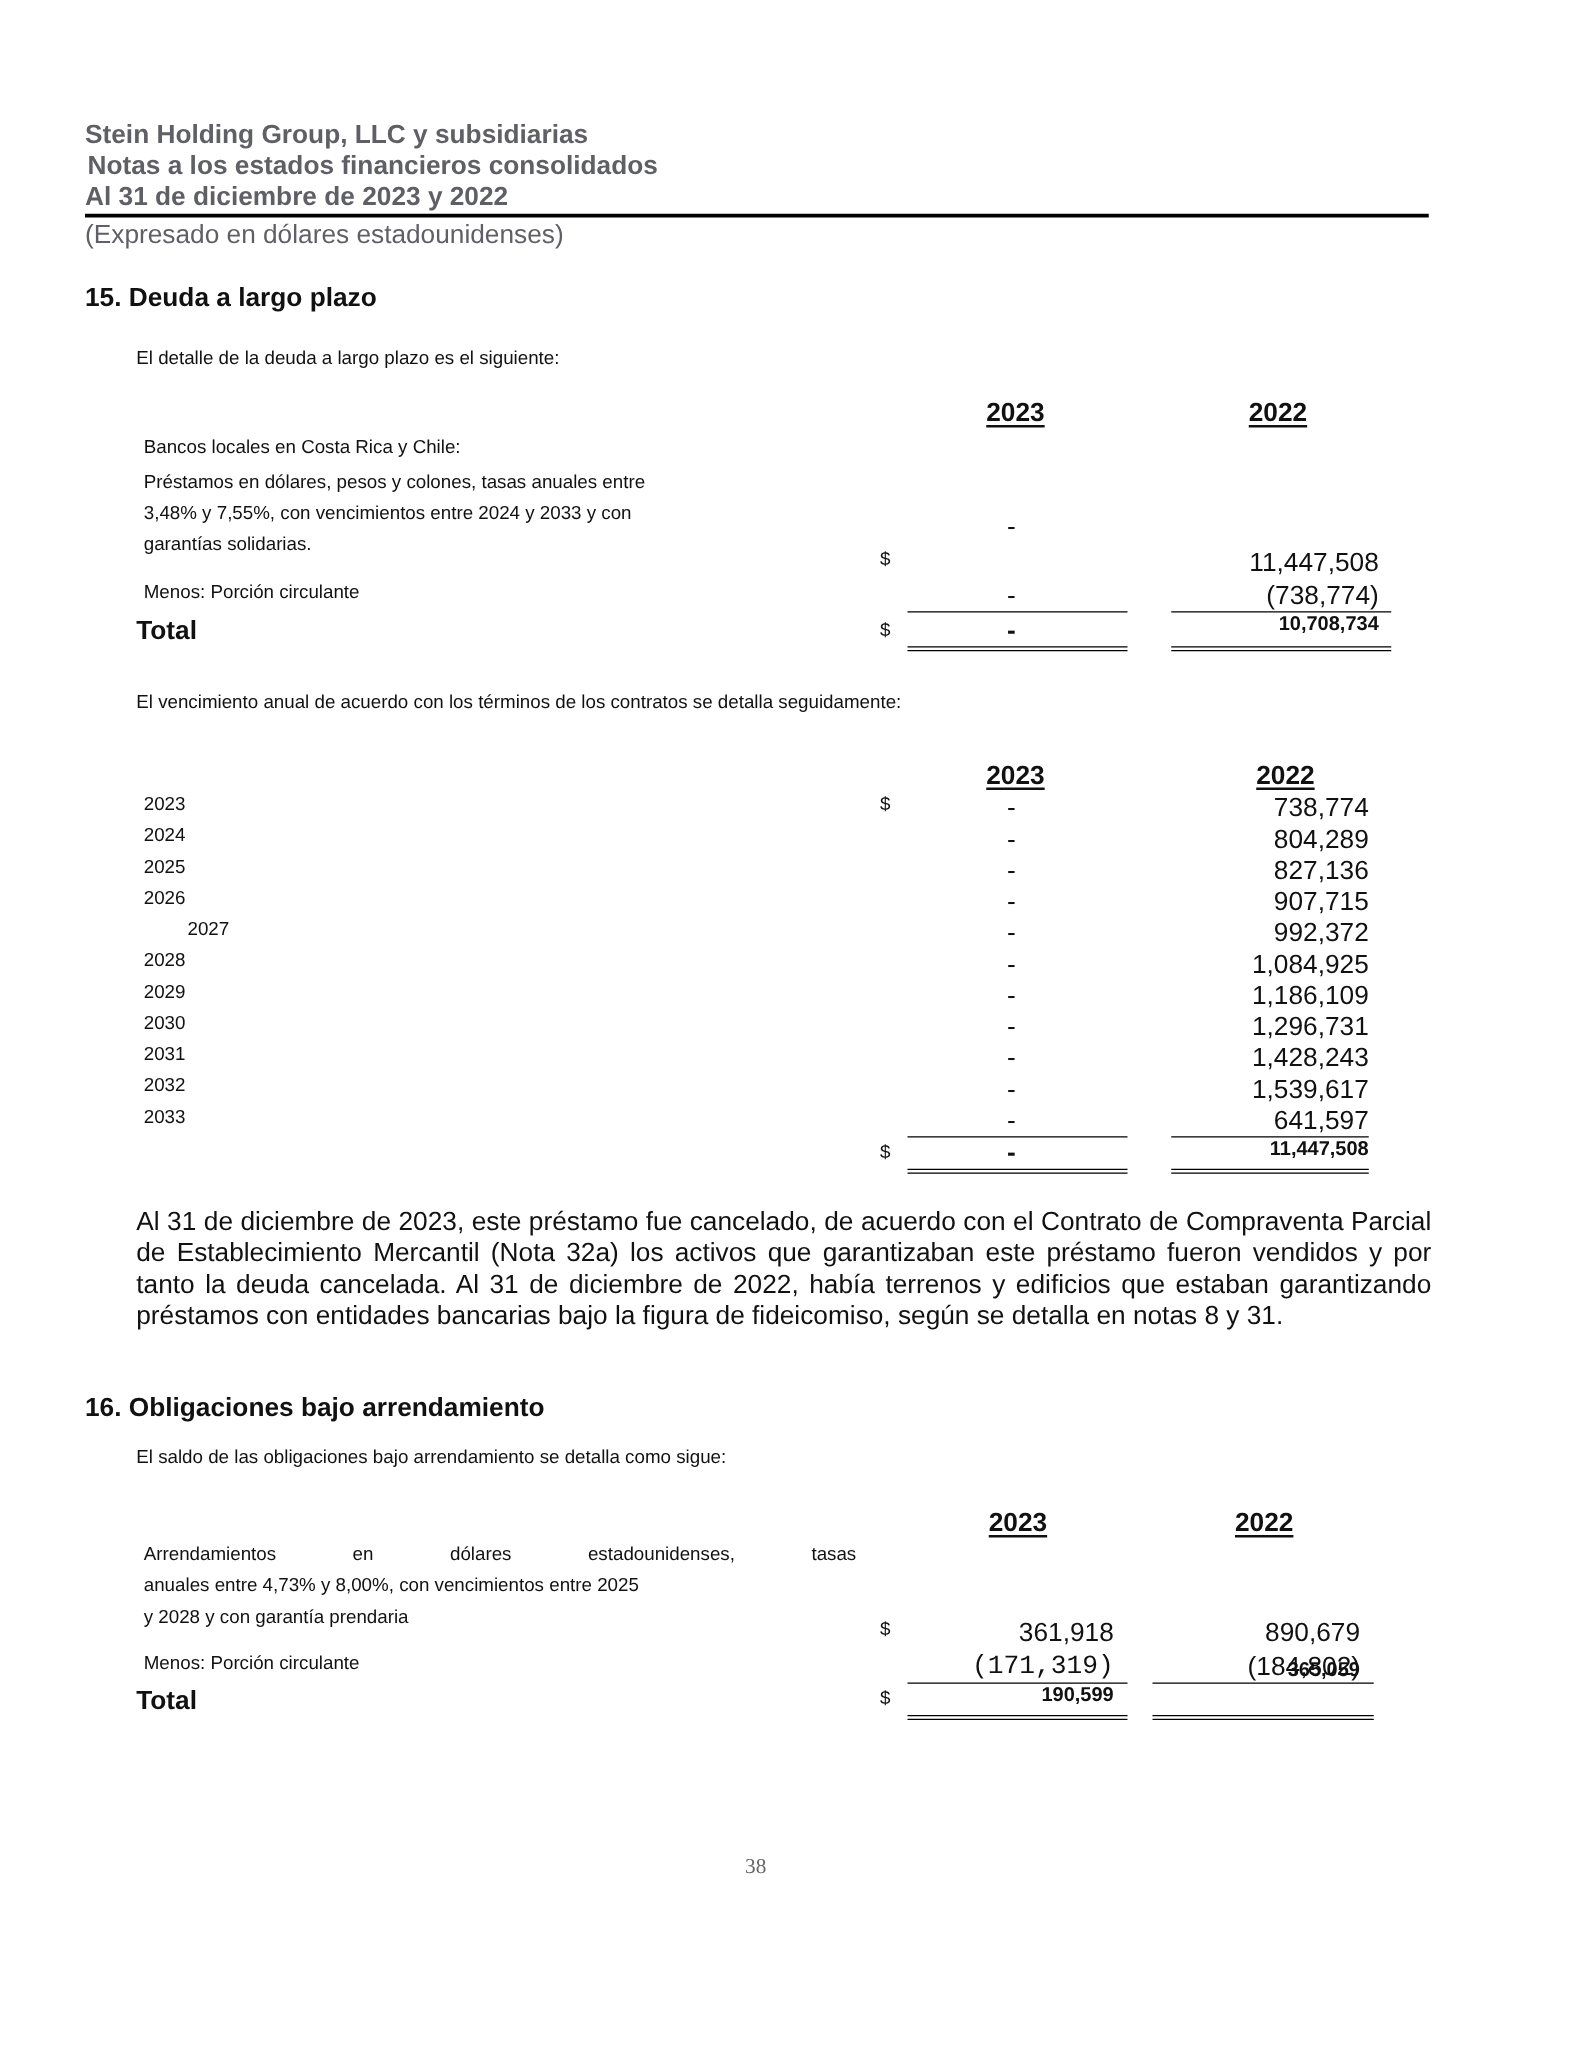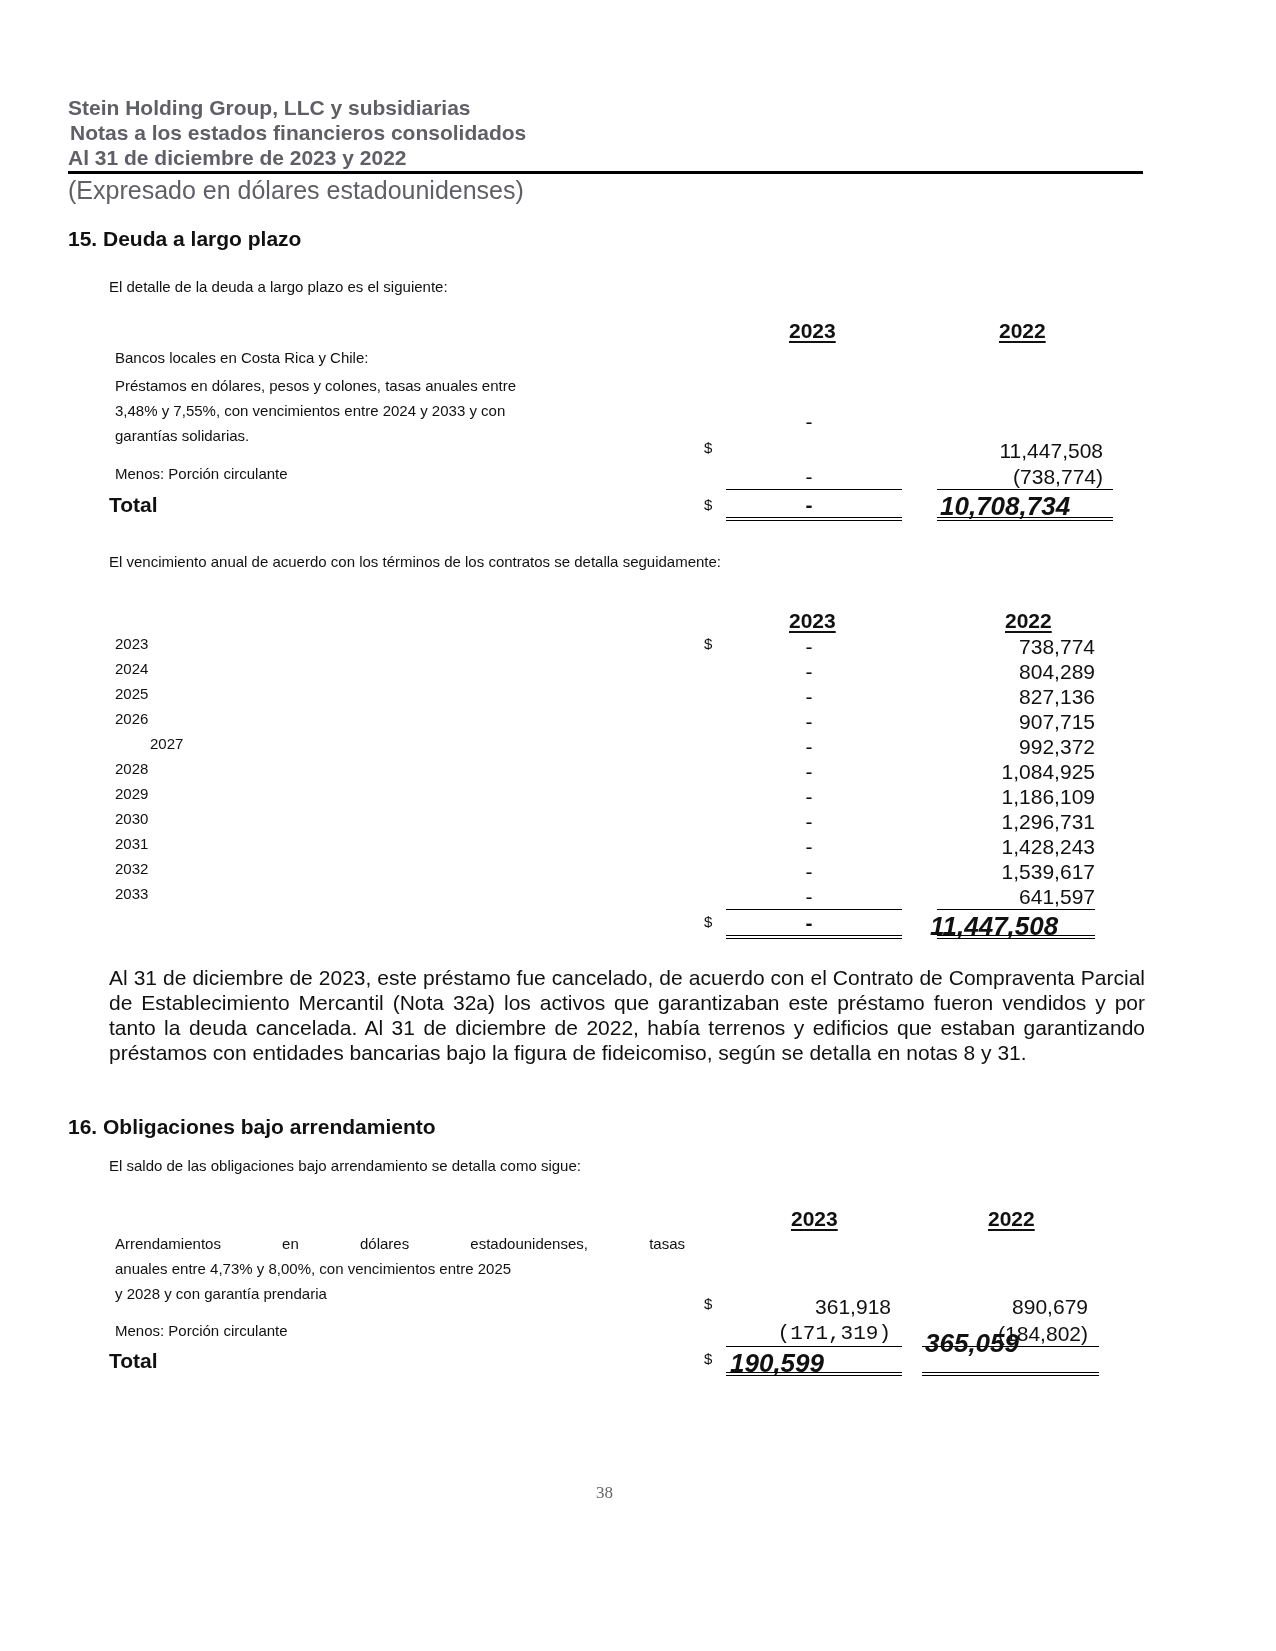--- a/index.html
+++ b/index.html
@@ -1,26 +1,26 @@
 <!DOCTYPE html>
 <html><head>
 <meta charset="utf-8">
 <style>
   html, body { margin: 0; padding: 0; background: #ffffff; }
   body { width: 1276px; height: 1651px; position: relative; overflow: hidden;
          font-family: "Liberation Sans", sans-serif; color: #111; }
   .abs { position: absolute; white-space: nowrap; }
   .hdr { color: #5f5f66; font-weight: bold; font-size: 21px; line-height: 25px; }
-  .hdr-sub { color: #5f5f66; font-size: 25px; }
+  .hdr-sub { color: #5f5f66; font-size: 21px; }
   .rule { position: absolute; left: 68px; width: 1075px; height: 3px; background: #000; top: 171px; }
   .h2 { font-weight: bold; font-size: 21px; }
   .txt { font-size: 15px; }
   .yr { font-weight: bold; font-size: 21px; text-decoration: underline; text-underline-offset: 3px; text-decoration-thickness: 2px; }
   .num { font-size: 21px; text-align: right; }
-  .numb { font-size: 26px; font-weight: bold; text-align: left; font-style: italic; }
+  .numb { font-size: 16px; font-weight: bold; text-align: right; }
   .dash { font-size: 21px; text-align: center; width: 20px; }
   .line { position: absolute; height: 1px; background: #000; }
   .dbl { position: absolute; height: 4px; border-top: 1px solid #000; border-bottom: 1px solid #000; box-sizing: border-box; }
   .para { position: absolute; left: 109px; width: 1036px; font-size: 21px; line-height: 25px; text-align: justify; }
   .pageno { color: #666; font-size: 17px; }
 </style>
 </head>
 <body>
 
 <div class="abs hdr" style="left:68px; top:95px;">Stein Holding Group, LLC y subsidiarias</div>

